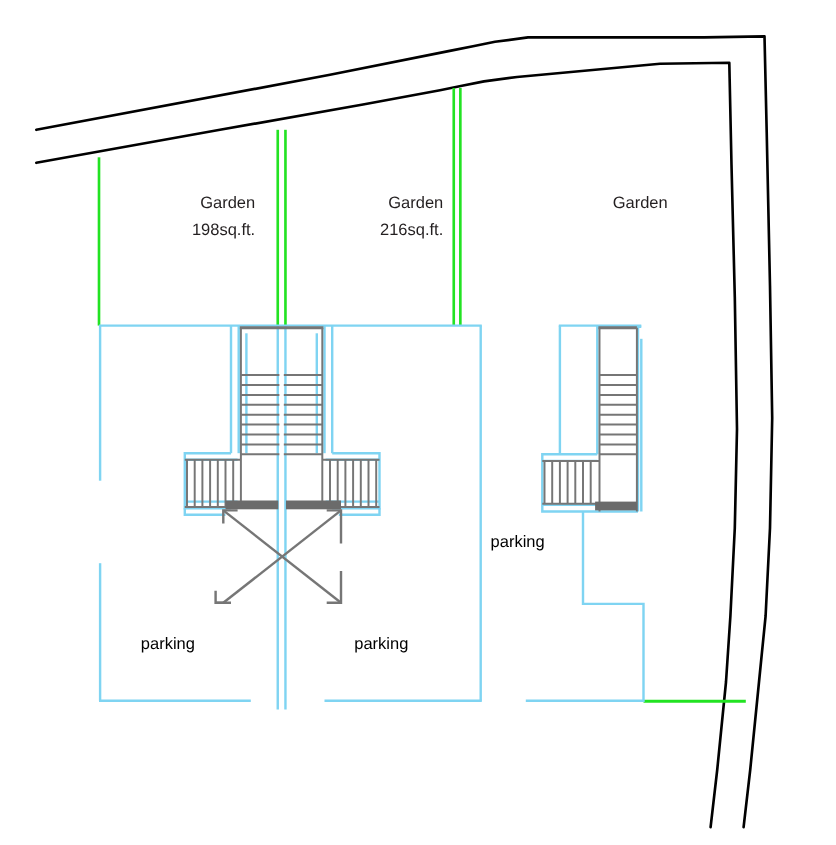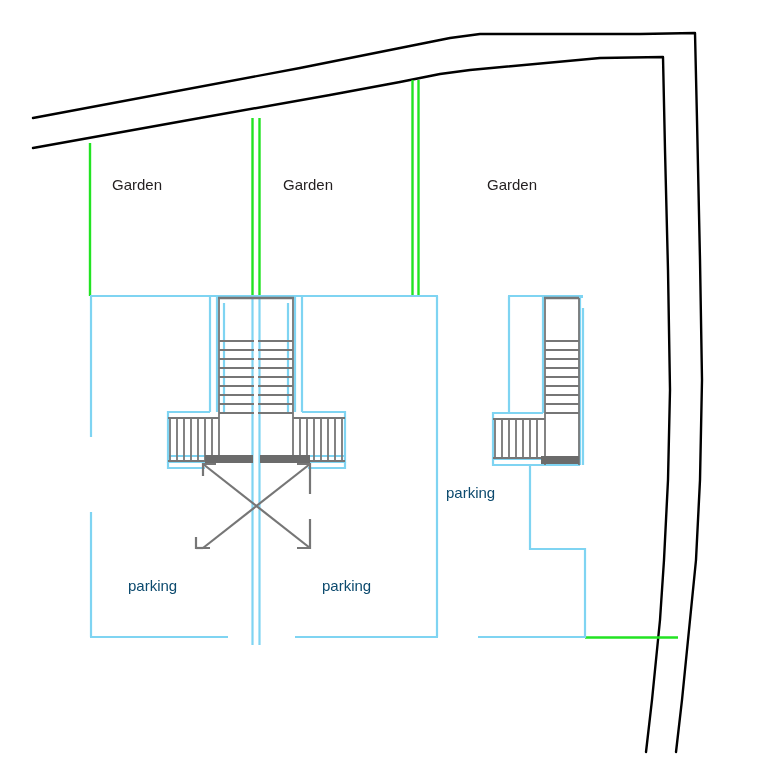--- a/index.html
+++ b/index.html
@@ -29,33 +29,33 @@
   .label-layer {
     position: absolute;
     left: 0;
     top: 0;
     width: 760px;
     height: 768px;
     pointer-events: none;
   }
   .plot-label {
     position: absolute;
-    text-align: left;
+    text-align: right;
     color: #231f20;
     font-size: 15px;
     line-height: 25px;
     white-space: nowrap;
     font-family: "Liberation Sans", sans-serif;
   }
   .plot-label .ln {
     display: block;
   }
   .parking-label {
     position: absolute;
-    color: #0c4a6e;
+    color: #000000;
     font-size: 15px;
     white-space: nowrap;
     font-family: "Liberation Sans", sans-serif;
   }
 </style>
 </head>
 <body>
 
 <div id="plan-root">
 
@@ -251,24 +251,26 @@
 
       <rect x="541" y="456" width="38" height="8" fill="#6b6b6b"></rect>
     </g>
 
   </svg>
 
   <div class="label-layer">
 
     <div class="plot-label" style="left:112px; top:172px; width:120px;">
       <span class="ln">Garden</span>
+      <span class="ln">198sq.ft.</span>
     </div>
 
     <div class="plot-label" style="left:283px; top:172px; width:120px;">
       <span class="ln">Garden</span>
+      <span class="ln">216sq.ft.</span>
     </div>
 
     <div class="plot-label" style="left:487px; top:172px; width:120px;">
       <span class="ln">Garden</span>
     </div>
 
     <div class="parking-label" style="left:128px; top:577px;">parking</div>
 
     <div class="parking-label" style="left:322px; top:577px;">parking</div>
 

